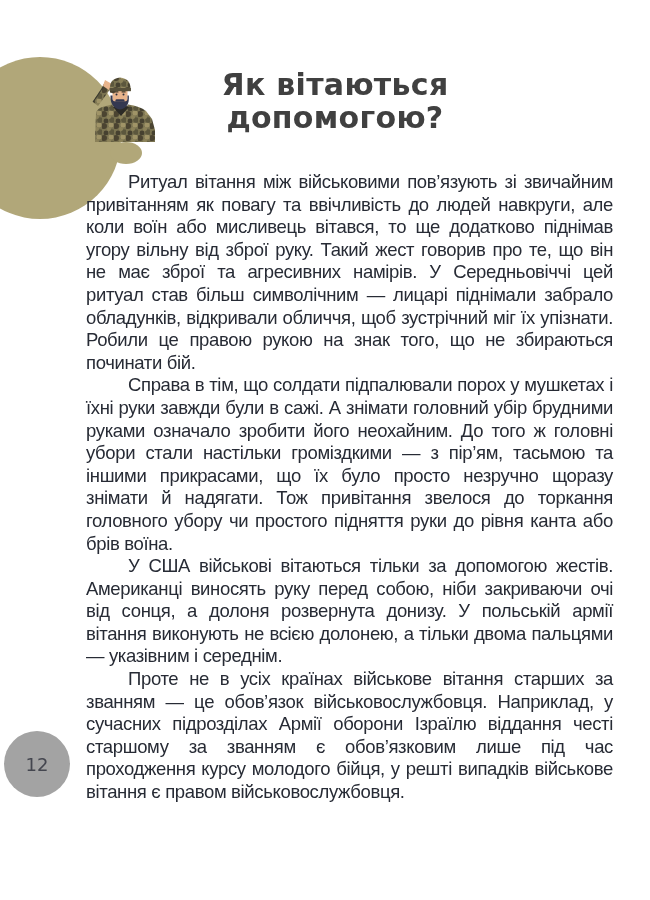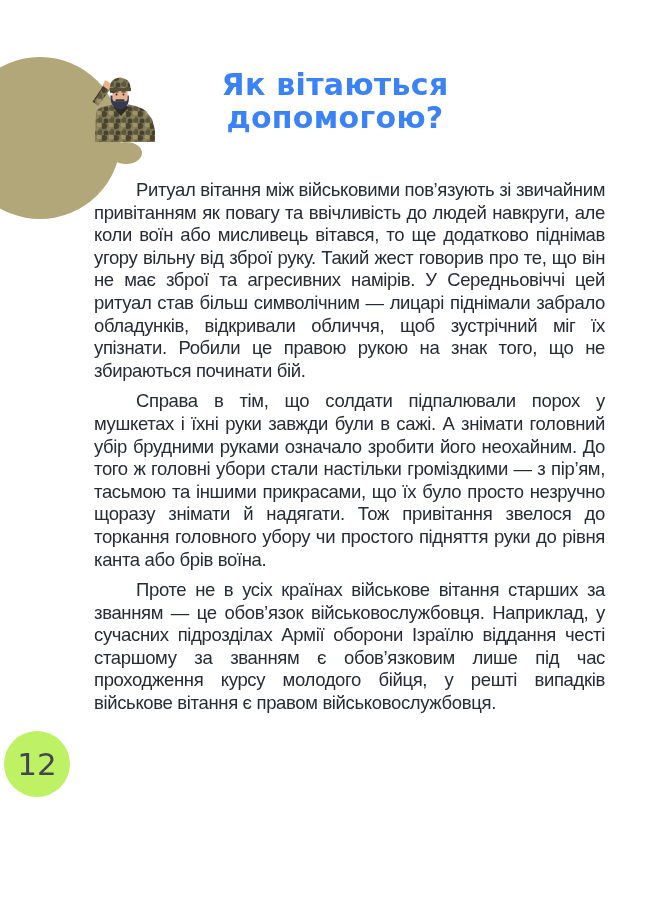--- a/index.html
+++ b/index.html
@@ -13,34 +13,34 @@
     border-radius:50%;background:#b1a779;
   }
   .soldier{
     position:absolute;left:90px;top:75px;width:70px;height:90px;
   }
   .page-title{
     position:absolute;left:105px;top:68px;width:460px;
     text-align:center;margin:0;
     font-family:"DejaVu Sans", sans-serif;
     font-size:30px;line-height:33px;font-weight:600;
-    color:#3b82f6;letter-spacing:.3px;
+    color:#404040;letter-spacing:.3px;
   }
   .body-text{
     position:absolute;left:86px;top:171px;width:527px;
     font-size:18.5px;line-height:22.6px;letter-spacing:-0.35px;
     color:#272b35;text-align:justify;
   }
-  .body-text p{margin:8px;text-indent:42px;}
+  .body-text p{margin:0;text-indent:42px;}
   .page-number-badge{
     position:absolute;left:4px;top:731px;width:66px;height:66px;
-    border-radius:50%;background:#bef264;
+    border-radius:50%;background:#a3a3a3;
     display:flex;align-items:center;justify-content:center;
     font-family:"DejaVu Sans", sans-serif;
-    font-size:31px;color:#44464f;
+    font-size:18px;color:#44464f;
   }
 </style>
 </head>
 <body>
 
 <div class="accent-circle"></div>
 
 <svg class="soldier" viewBox="0 0 70 90" aria-hidden="true">
   <defs>
     <pattern id="camo" width="12" height="12" patternUnits="userSpaceOnUse">
@@ -80,18 +80,19 @@
 </svg>
 
 <h1 class="page-title">
   <span>Як вітаються</span><br>
   <span>допомогою?</span>
 </h1>
 
 <div class="body-text">
   <p>Ритуал вітання між військовими пов’язують зі звичайним привітанням як повагу та ввічливість до людей навкруги, але коли воїн або мисливець вітався, то ще додатково піднімав угору вільну від зброї руку. Такий жест говорив про те, що він не має зброї та агресивних намірів. У Середньовіччі цей ритуал став більш символічним — лицарі піднімали забрало обладунків, відкривали обличчя, щоб зустрічний міг їх упізнати. Робили це правою рукою на знак того, що не збираються починати бій.</p>
   <p>Справа в тім, що солдати підпалювали порох у мушкетах і їхні руки завжди були в сажі. А знімати головний убір брудними руками означало зробити його неохайним. До того ж головні убори стали настільки громіздкими — з пір’ям, тасьмою та іншими прикрасами, що їх було просто незручно щоразу знімати й надягати. Тож привітання звелося до торкання головного убору чи простого підняття руки до рівня канта або брів воїна.</p>
+  <p>У США військові вітаються тільки за допомогою жестів. Американці виносять руку перед собою, ніби закриваючи очі від сонця, а долоня розвернута донизу. У польській армії вітання виконують не всією долонею, а тільки двома пальцями — указівним і середнім.</p>
   <p>Проте не в усіх країнах військове вітання старших за званням — це обов’язок військовослужбовця. Наприклад, у сучасних підрозділах Армії оборони Ізраїлю віддання честі старшому за званням є обов’язковим лише під час проходження курсу молодого бійця, у решті випадків військове вітання є правом військовослужбовця.</p>
 </div>
 
 <div class="page-number-badge">
   <span>12</span>
 </div>
 
 </body></html>

